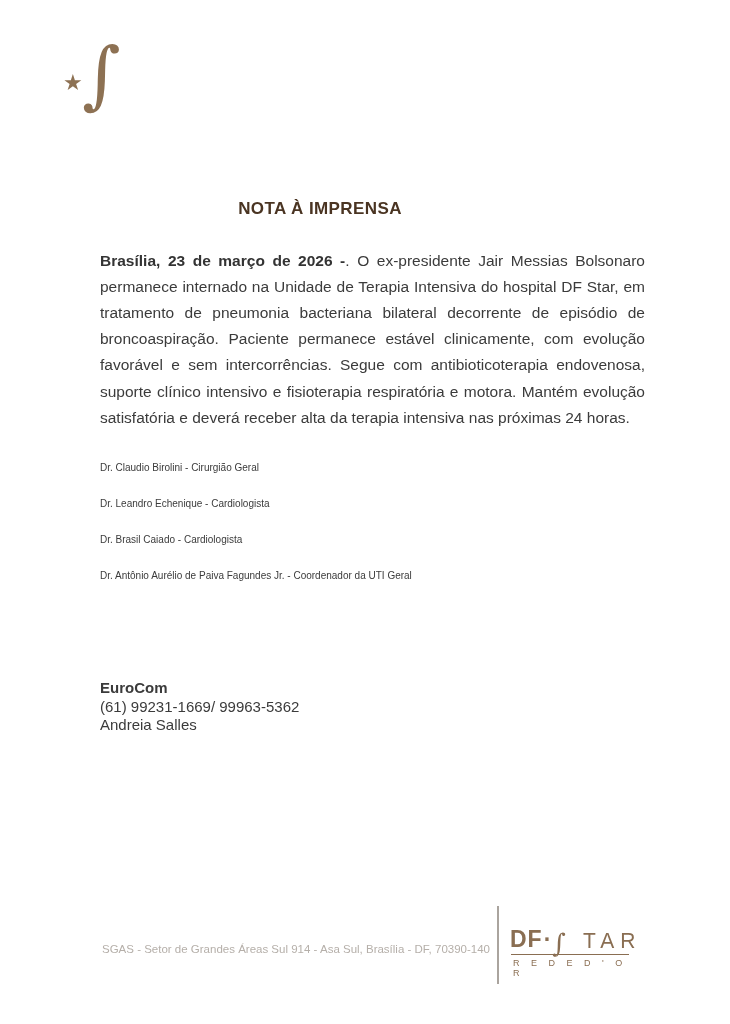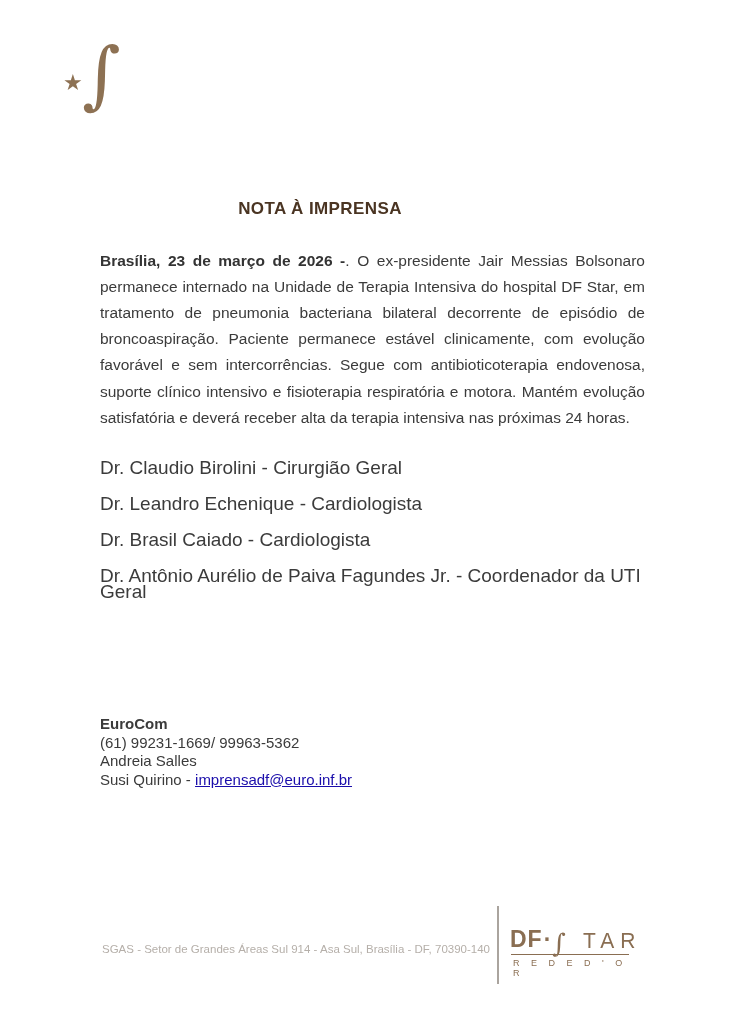--- a/index.html
+++ b/index.html
@@ -35,27 +35,27 @@
   .lead-par{
     position:absolute;left:100px;top:232px;width:545px;
     font-size:15.5px;line-height:26.2px;
     text-align:justify;
     color:#3b3b3b;
   }
   .lead-par strong{color:#333333;}
   
   .doctors{
     position:absolute;left:100px;top:460px;width:560px;
-    font-size:19px;color:#3b3b3b;
+    font-size:10px;color:#3b3b3b;
   }
   .doctors .doctor{margin:0 0 20px 0;line-height:16px;}
   
   .contact{
     position:absolute;left:100px;top:679px;width:480px;
-    font-size:15px;line-height:18.6px;color:#3b3b3b;margin-top:36px;
+    font-size:15px;line-height:18.6px;color:#3b3b3b;
   }
   .contact .company{font-weight:bold;}
   .contact a{color:#1a0dab;text-decoration:underline;}
   
   .footer-address{
     position:absolute;left:60px;top:941px;width:430px;
     text-align:right;
     font-size:11.5px;line-height:17px;
     color:#b5afa9;
   }
@@ -106,21 +106,20 @@
     <p class="doctor">Dr. Claudio Birolini - Cirurgião Geral</p>
     <p class="doctor">Dr. Leandro Echenique - Cardiologista</p>
     <p class="doctor">Dr. Brasil Caiado - Cardiologista</p>
     <p class="doctor">Dr. Antônio Aurélio de Paiva Fagundes Jr. - Coordenador da UTI Geral</p>
   </div>
 
   <div class="contact">
     <div class="company">EuroCom</div>
     <div>(61) 99231-1669/ 99963-5362</div>
     <div>Andreia Salles</div>
-    <div><span>Susi Quirino - </span><a href="#">imprensadf@euro.inf.br</a></div>
   </div>
 
   <div class="footer-address">
     <div>SGAS - Setor de Grandes Áreas Sul 914 - Asa Sul, Brasília - DF, 70390-140</div>
   </div>
 
   <div class="footer-divider"></div>
 
   <div class="footer-logo">
     <div class="logo-row">

